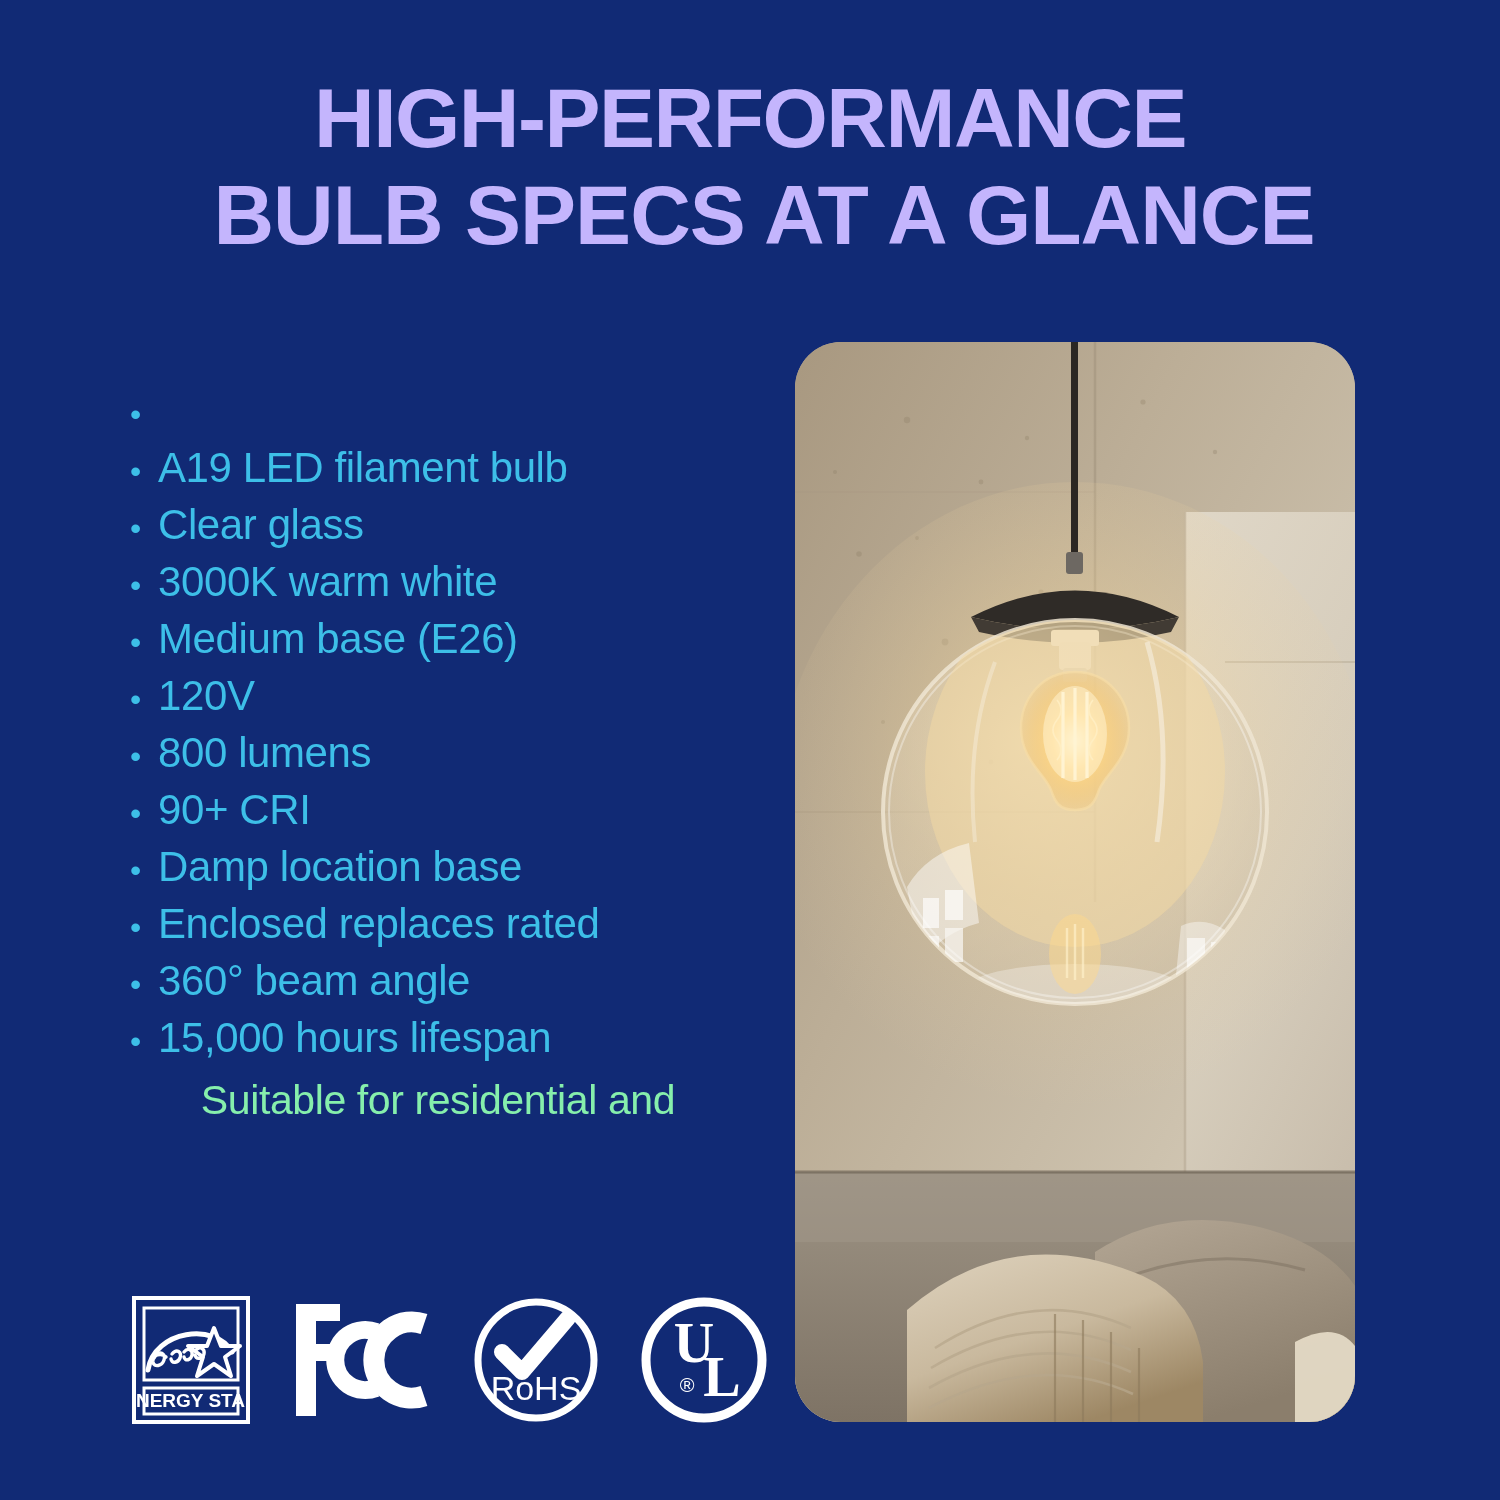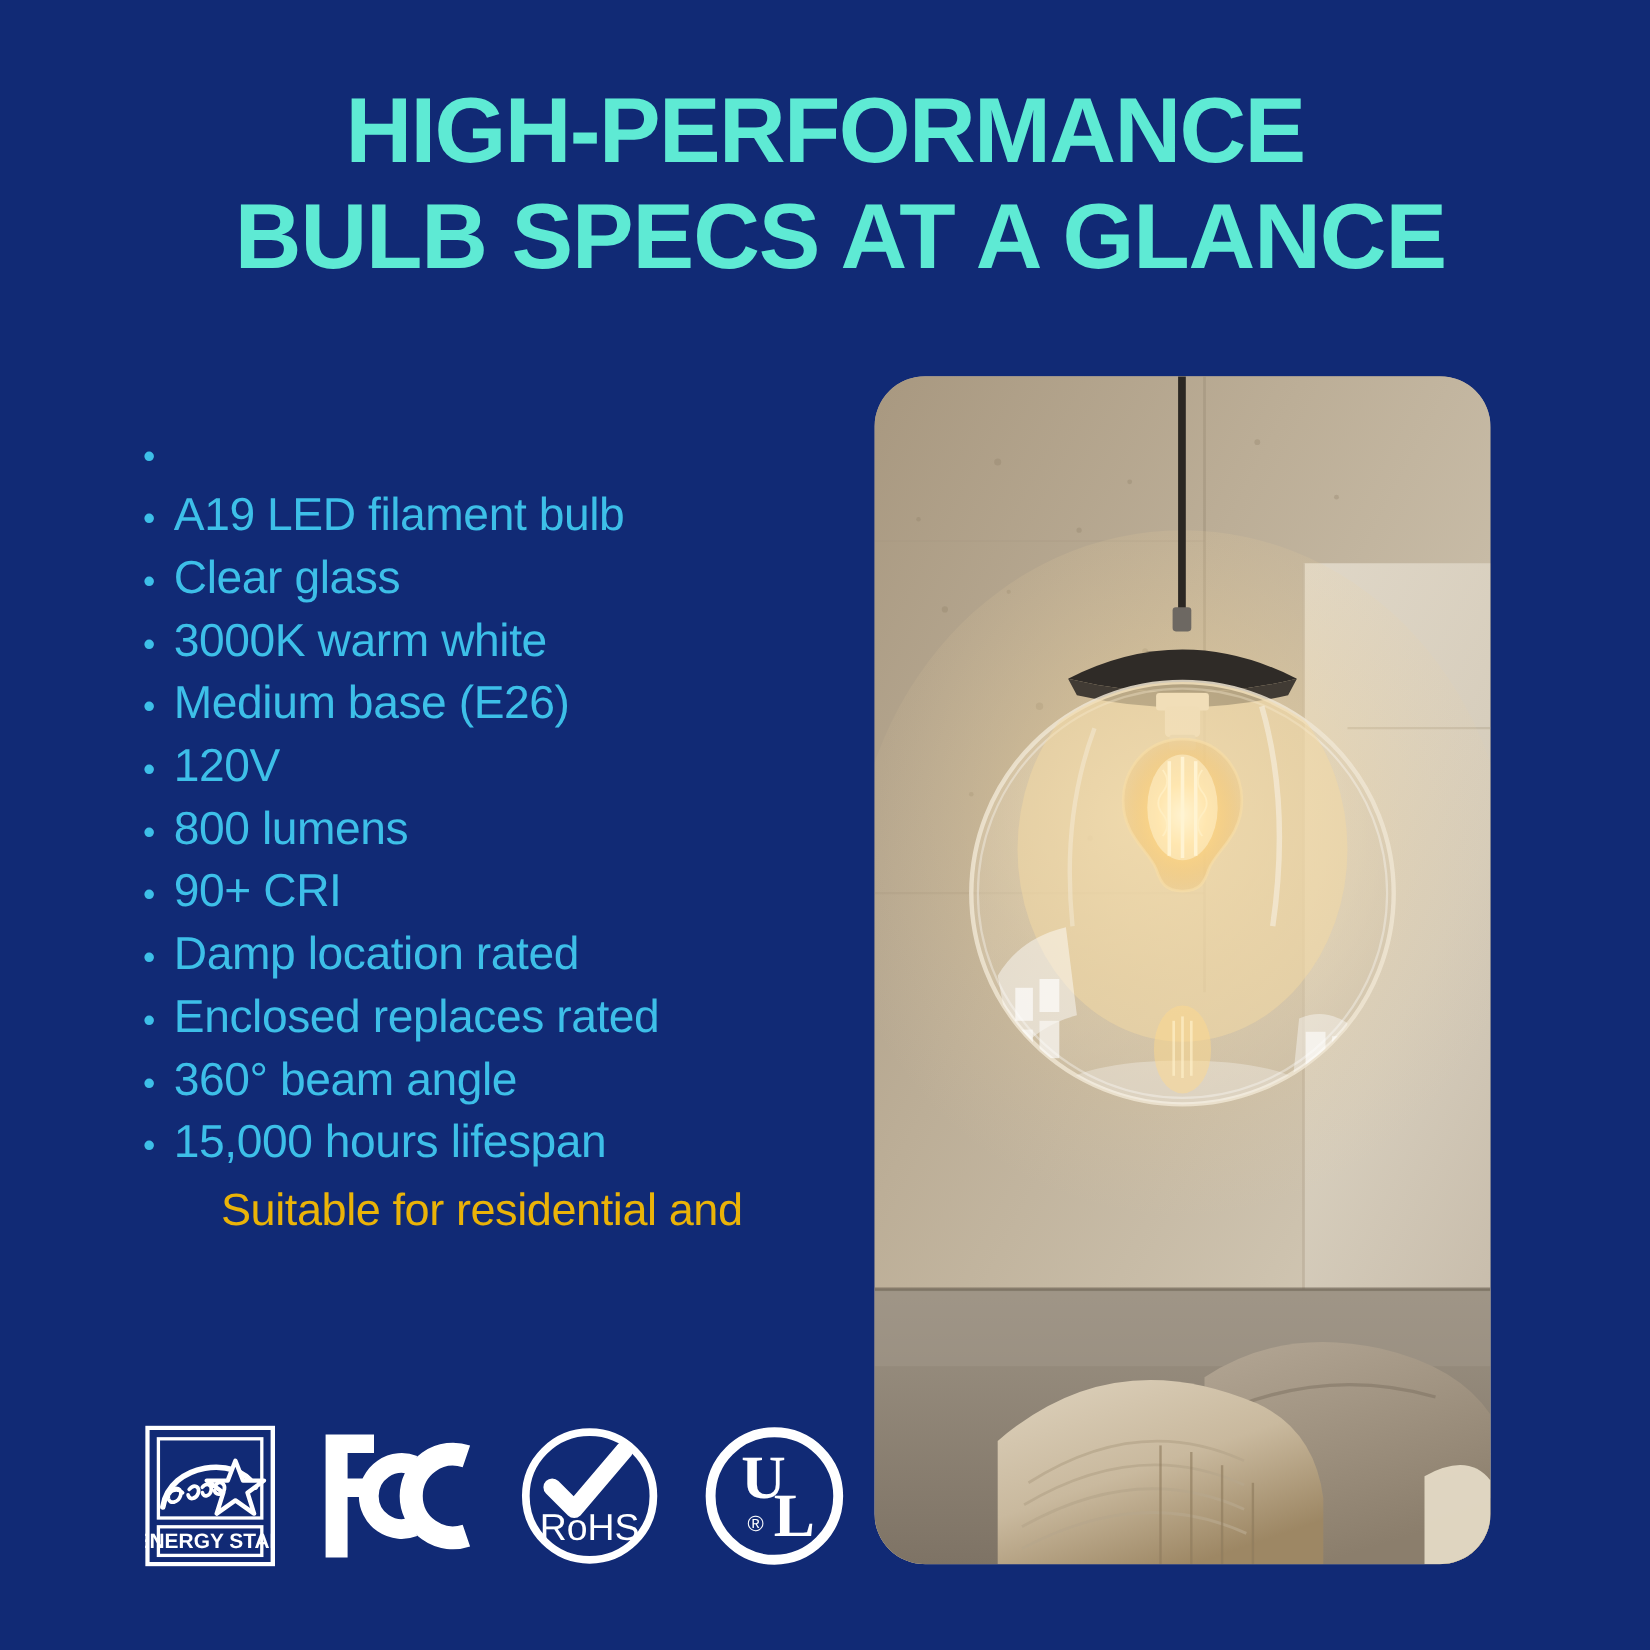--- a/index.html
+++ b/index.html
@@ -21,21 +21,21 @@
     overflow: hidden;
   }
 
   
   #title-block {
     position: absolute;
     left: 0;
     top: 70px;
     width: 1500px;
     text-align: center;
-    color: #5eead4;
+    color: #c4b5fd;
     font-weight: 700;
     font-size: 84px;
     line-height: 97px;
     letter-spacing: -1.5px;
     text-transform: uppercase;
   }
   #title-block .tline { display: block; white-space: nowrap; }
   #title-line-2 { letter-spacing: -1px; padding-left: 28px; }
 
   
@@ -64,21 +64,21 @@
   }
   .spec-label { flex: 0 1 auto; }
 
   
   #suitability-note {
     position: absolute;
     left: 118px;
     top: 1074px;
     width: 640px;
     text-align: center;
-    color: #eab308;
+    color: #86efac;
     font-size: 41px;
     line-height: 52px;
     font-weight: 500;
     letter-spacing: -0.4px;
   }
 
   
   #cert-badges {
     position: absolute;
     left: 132px;
@@ -149,21 +149,21 @@
       <span class="spec-label">800 lumens</span>
     </div>
 
     <div class="spec-item">
       <span class="spec-bullet">•</span>
       <span class="spec-label">90+ CRI</span>
     </div>
 
     <div class="spec-item">
       <span class="spec-bullet">•</span>
-      <span class="spec-label">Damp location rated</span>
+      <span class="spec-label">Damp location base</span>
     </div>
 
     <div class="spec-item">
       <span class="spec-bullet">•</span>
       <span class="spec-label">Enclosed replaces rated</span>
     </div>
 
     <div class="spec-item">
       <span class="spec-bullet">•</span>
       <span class="spec-label">360° beam angle</span>

